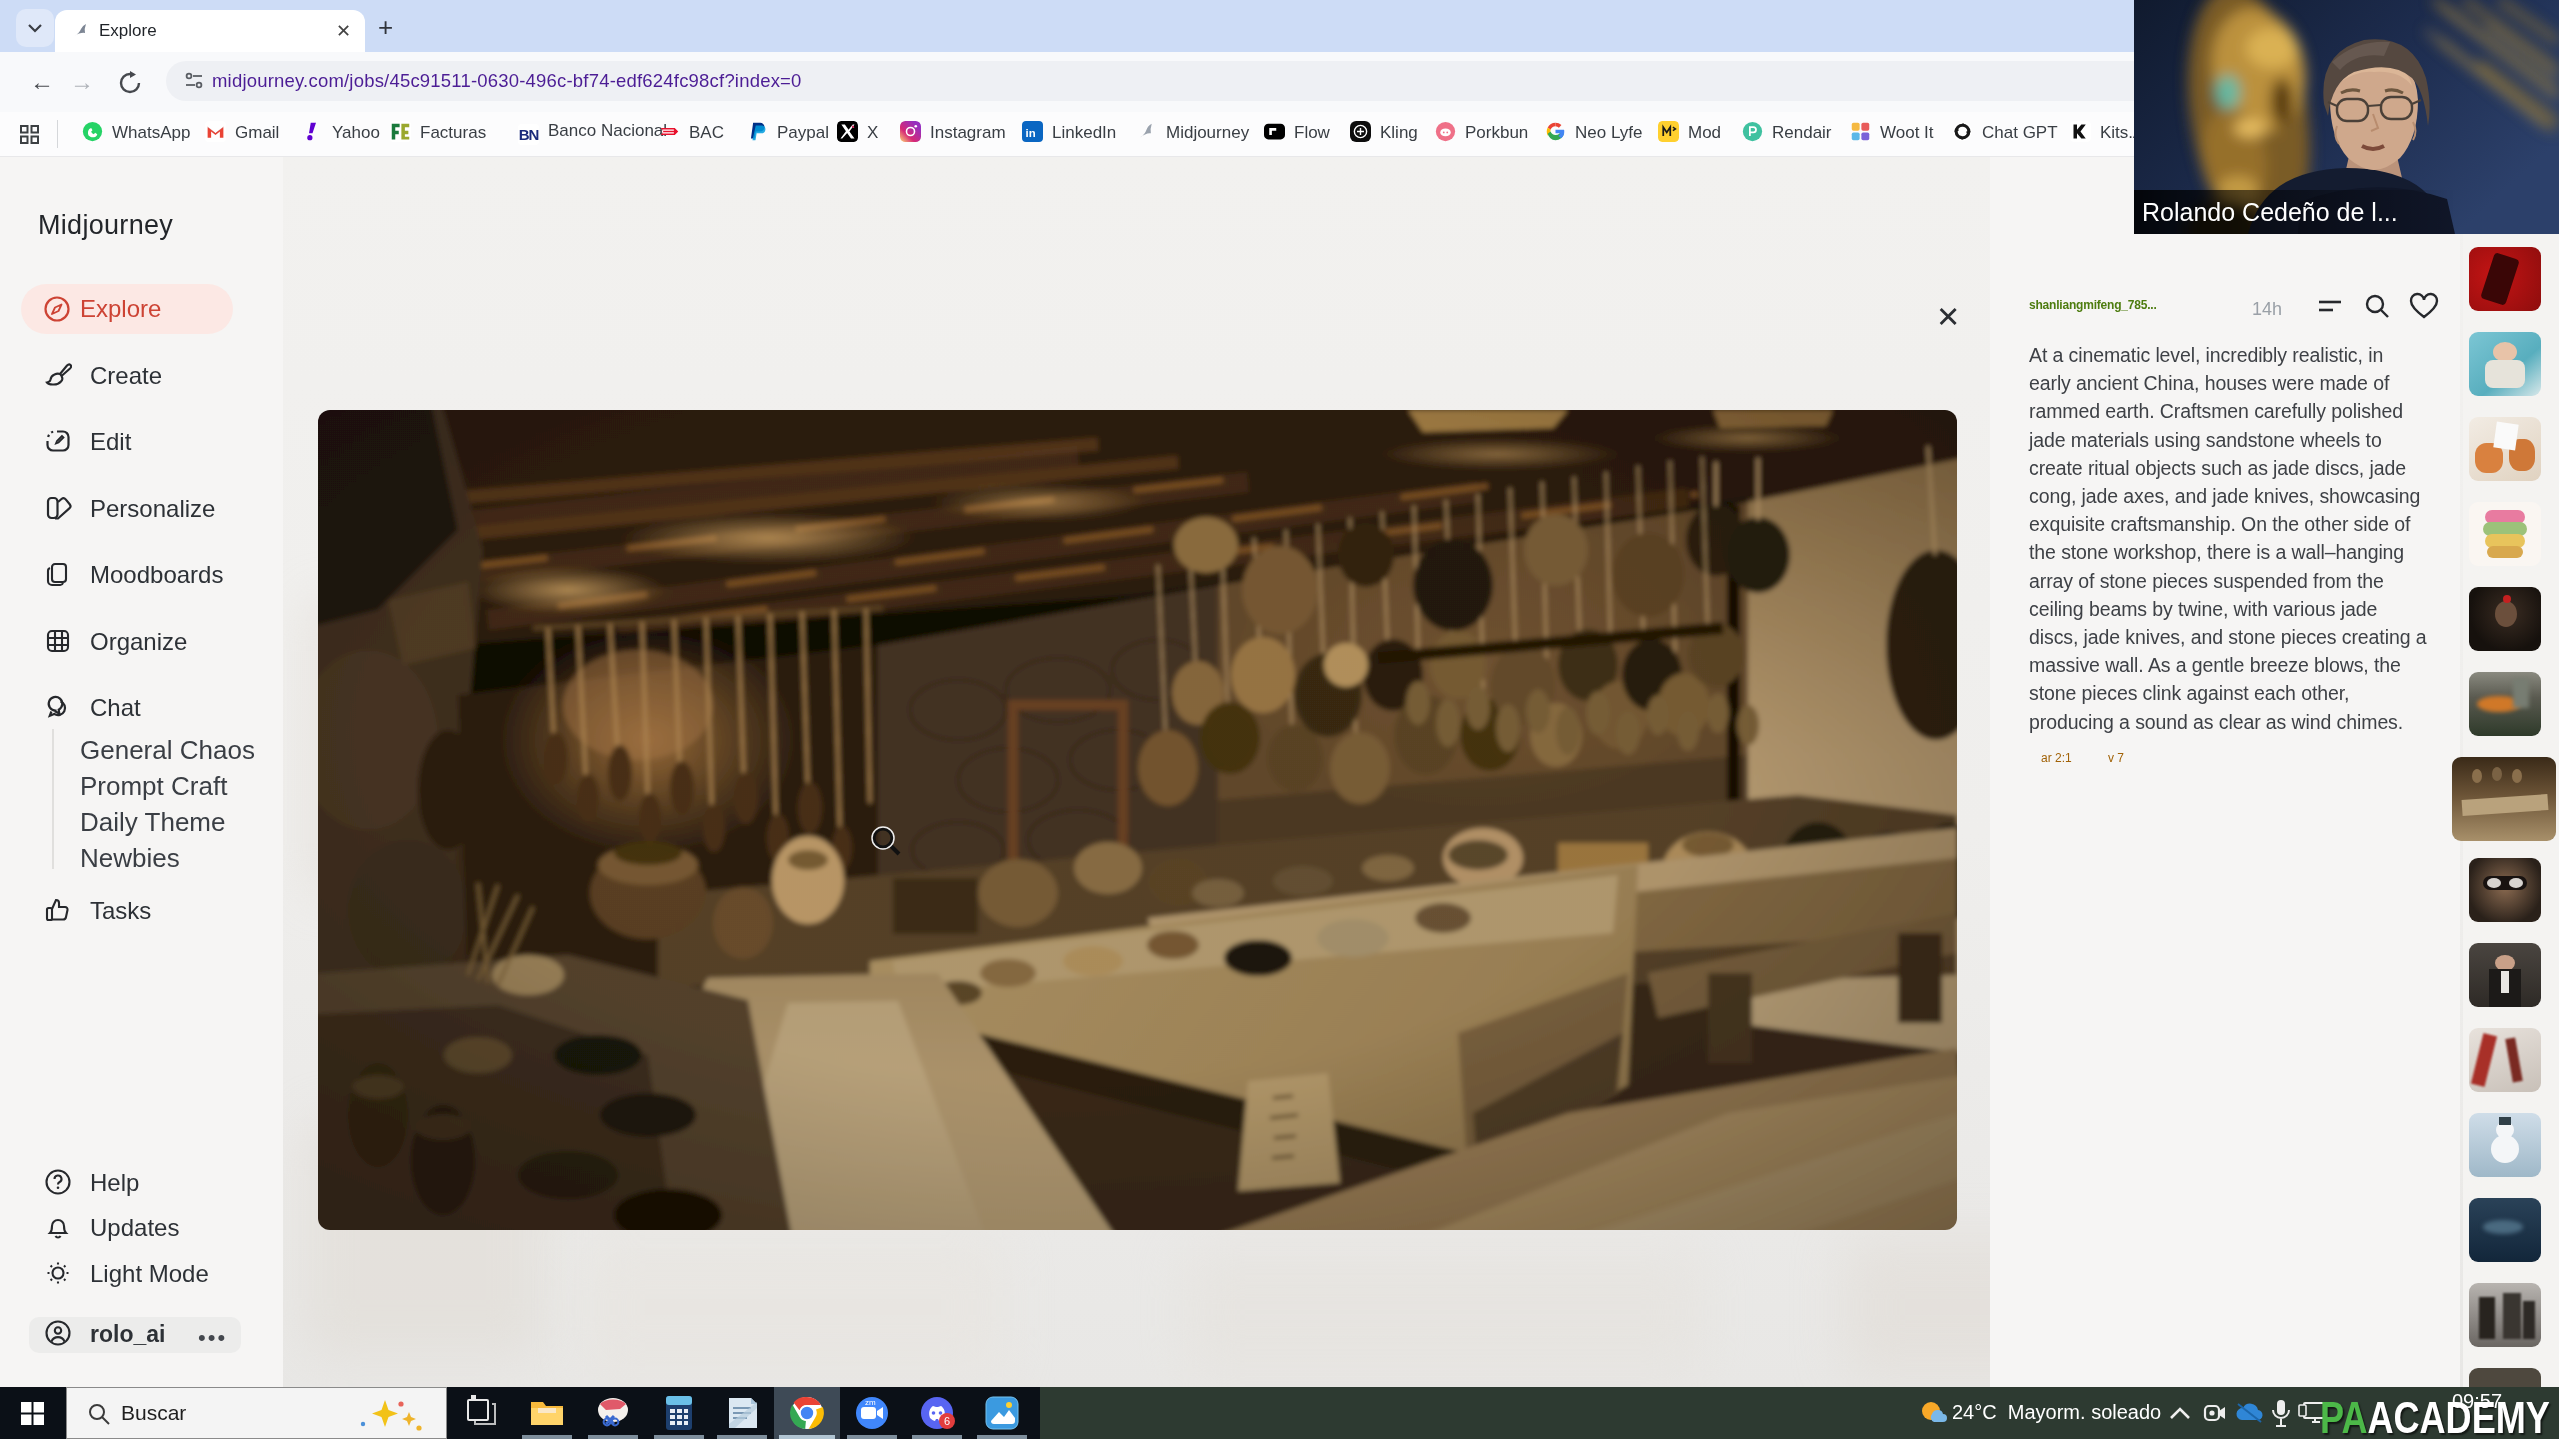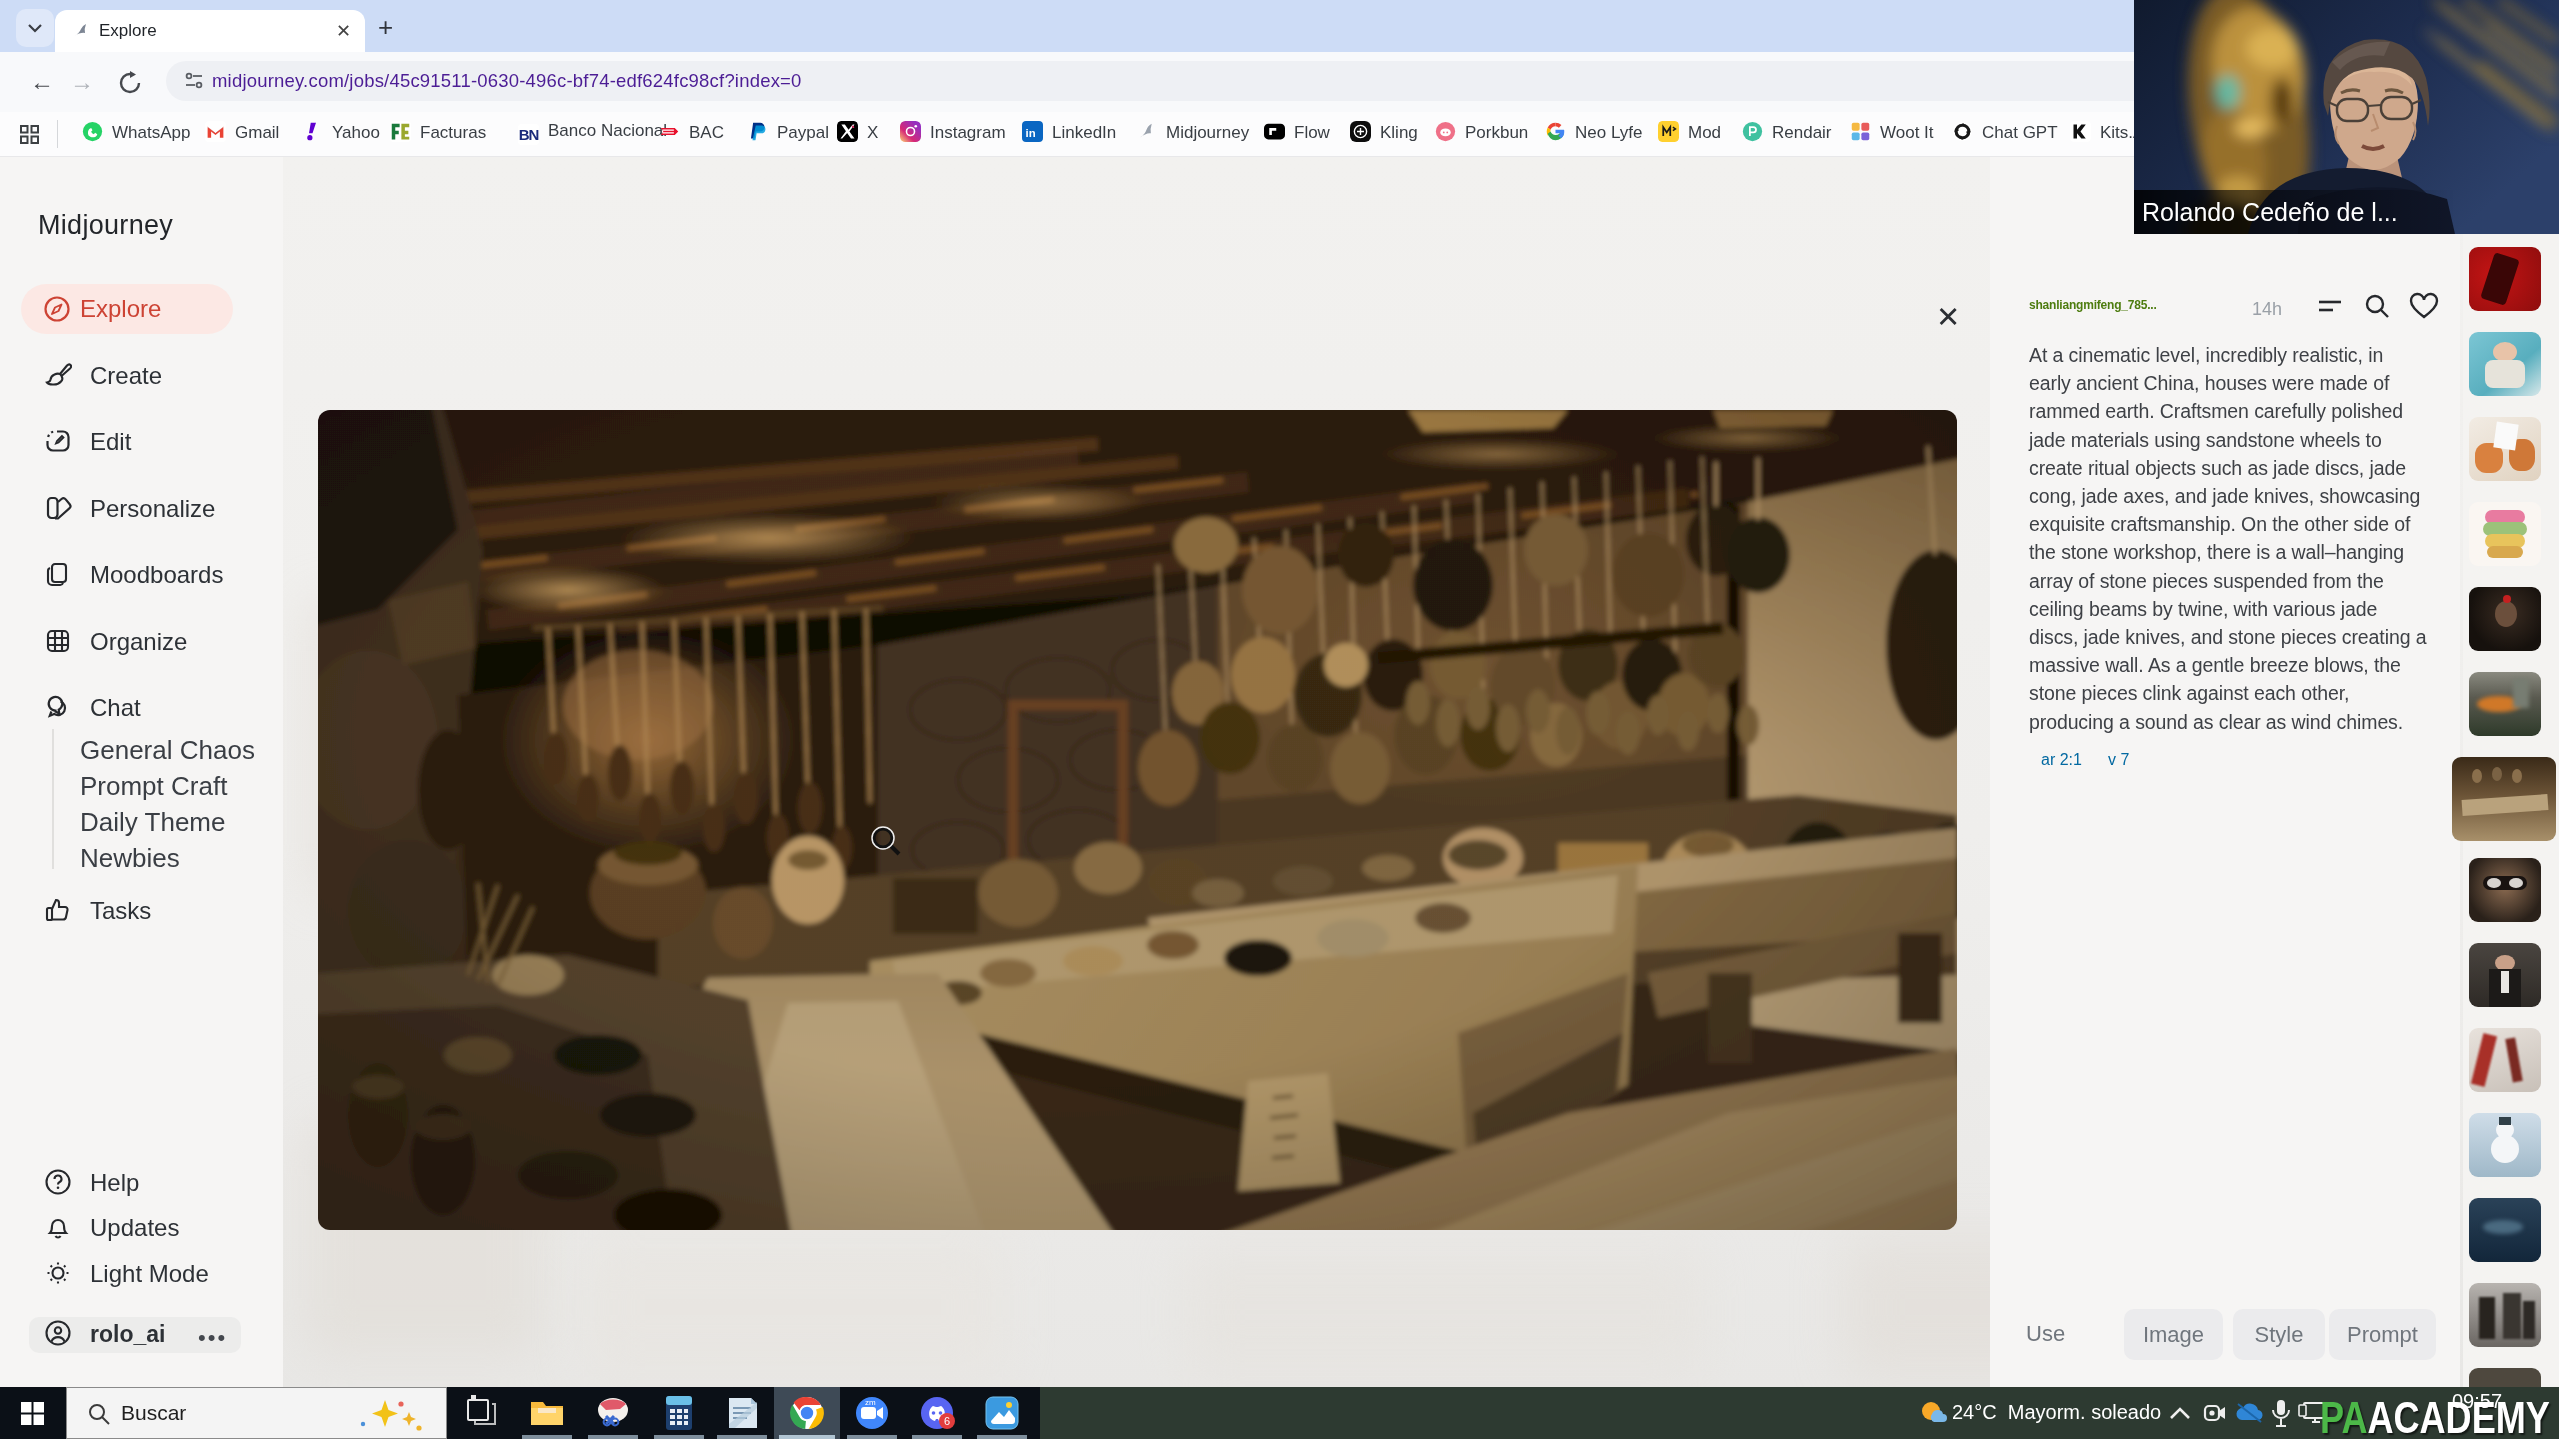--- a/index.html
+++ b/index.html
@@ -43,21 +43,21 @@
 
 
 #photo { position:absolute; left:318px; top:253px; width:1639px; height:820px; border-radius:12px; overflow:hidden; }
 #closex { position:absolute; left:1936px; top:143px; font-size:29px; color:#2b2e33; }
 
 
 #rpanel { position:absolute; left:1990px; top:0; width:470px; height:1230px; background:#f6f5f4; }
 .rphead { position:absolute; left:39px; top:141px; font-size:12px; font-weight:bold; color:#4d7c0f; letter-spacing:-0.2px; }
 .rptime { position:absolute; left:262px; top:142px; font-size:18px; color:#9aa0a7; }
 .rptext { position:absolute; left:39px; top:184px; width:450px; font-size:19.5px; line-height:28.2px; color:#3e4146; letter-spacing:-0.1px; white-space:nowrap; }
-.rptags { position:absolute; top:594px; font-size:16px; color:#0369a1; }
+.rptags { position:absolute; top:594px; font-size:12px; color:#a16207; }
 .btnrow { position:absolute; left:0px; top:1152px; width:470px; height:51px; }
 .btnrow .use { position:absolute; left:36px; top:12px; font-size:22px; color:#70767d; }
 .pill { position:absolute; top:0; height:51px; border-radius:10px; background:#ebebed; color:#70767d; font-size:22px; text-align:center; line-height:51px; }
 
 
 #rail { position:absolute; left:2452px; top:0; width:107px; height:1230px; }
 .thumb { position:absolute; left:17px; width:72px; height:64px; border-radius:9px; overflow:hidden; }
 
 
 #webcam { position:absolute; left:2134px; top:0; width:425px; height:234px; overflow:hidden; }
@@ -597,26 +597,20 @@
       <svg style="position:absolute;left:372px;top:134px" width="30" height="30" viewBox="0 0 30 30">
           <circle cx="13" cy="13" r="8" fill="none" stroke="#26282c" stroke-width="2.4"></circle>
           <line x1="19" y1="19" x2="26" y2="26" stroke="#26282c" stroke-width="2.4"></line>
         </svg>
       <svg style="position:absolute;left:418px;top:134px" width="32" height="30" viewBox="0 0 32 30">
           <path d="M16 26 C8 20 3 15 3 10 a6.5 6.5 0 0 1 13-1 a6.5 6.5 0 0 1 13 1 c0 5-5 10-13 16 z" fill="none" stroke="#26282c" stroke-width="2.4"></path>
         </svg>
       <div class="rptext">At a cinematic level, incredibly realistic, in<br>early ancient China, houses were made of<br>rammed earth. Craftsmen carefully polished<br>jade materials using sandstone wheels to<br>create ritual objects such as jade discs, jade<br>cong, jade axes, and jade knives, showcasing<br>exquisite craftsmanship. On the other side of<br>the stone workshop, there is a wall–hanging<br>array of stone pieces suspended from the<br>ceiling beams by twine, with various jade<br>discs, jade knives, and stone pieces creating a<br>massive wall. As a gentle breeze blows, the<br>stone pieces clink against each other,<br>producing a sound as clear as wind chimes.</div>
       <div class="rptags" style="left:51px;">ar 2:1</div>
         <div class="rptags" style="left:118px;">v 7</div>
-      <div class="btnrow">
-        <span class="use">Use</span>
-        <span class="pill" style="left:134px;width:99px;">Image</span>
-        <span class="pill" style="left:243px;width:92px;">Style</span>
-        <span class="pill" style="left:339px;width:107px;">Prompt</span>
-      </div>
     </div>
 
     <div id="rail">
       <div class="thumb" style="top:90px;background:radial-gradient(circle at 35% 45%, #c41414, #8e0d0d);">
           <div style="position:absolute;left:18px;top:8px;width:26px;height:48px;background:#3a0606;transform:rotate(18deg);border-radius:4px;"></div>
         </div>
       <div class="thumb" style="top:175px;background:linear-gradient(140deg,#7cc6d4 0%,#58aebe 60%,#d8e8ea 100%);">
           <div style="position:absolute;left:24px;top:10px;width:24px;height:20px;border-radius:50%;background:#e8c3a8;"></div>
           <div style="position:absolute;left:16px;top:28px;width:40px;height:28px;border-radius:8px;background:#e6e3da;"></div>
         </div>

